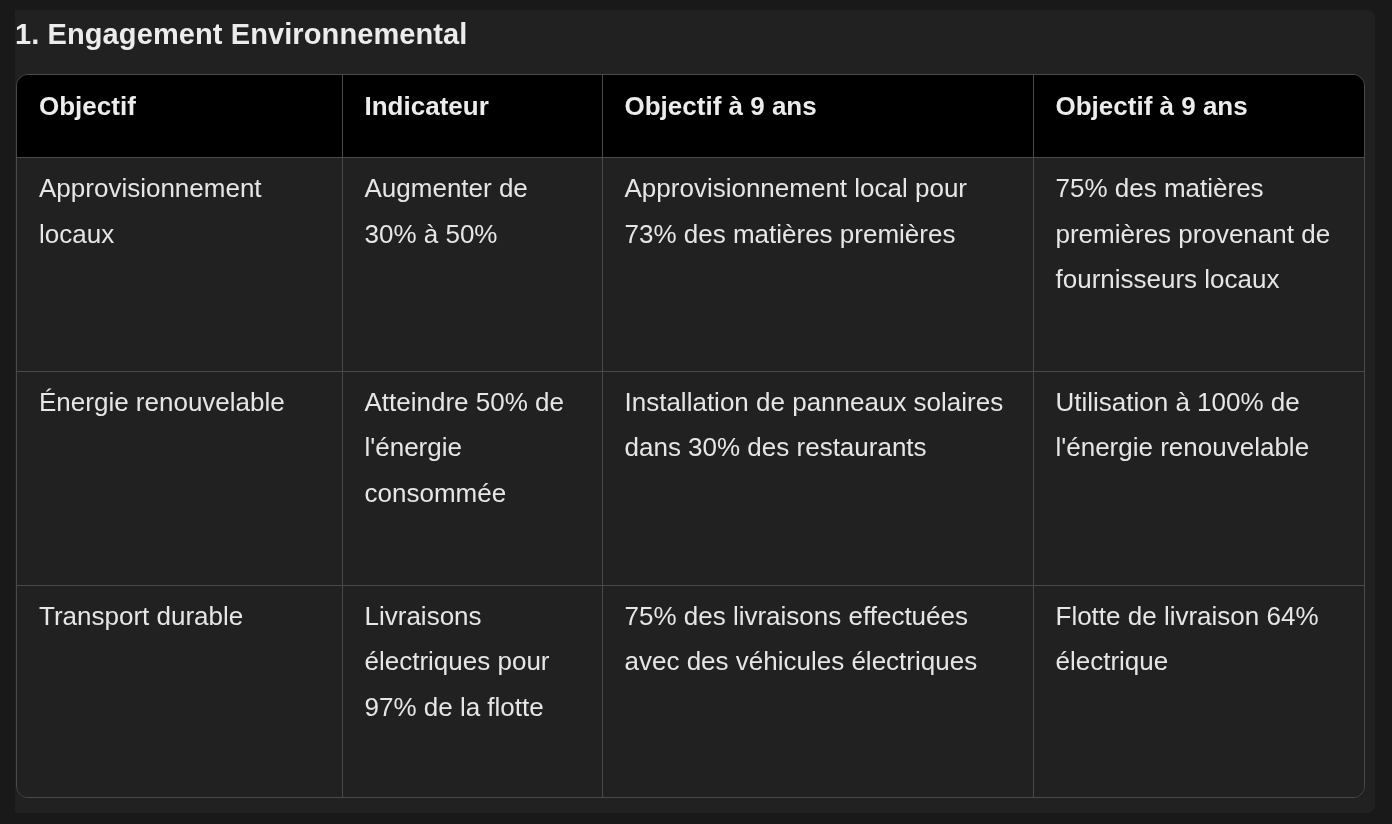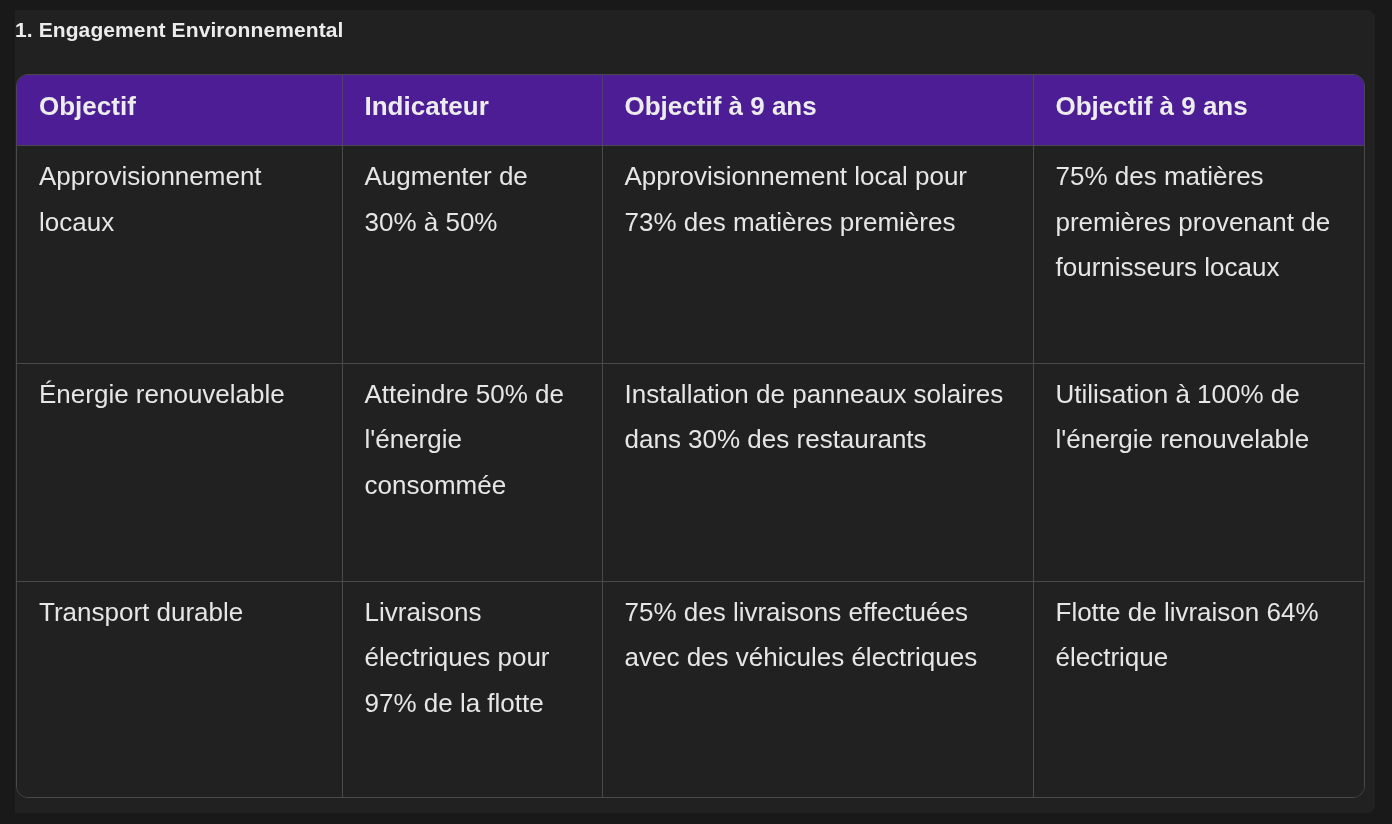--- a/index.html
+++ b/index.html
@@ -9,43 +9,43 @@
     font-family:"Liberation Sans", "DejaVu Sans", sans-serif;
     color:#ececec;
     position:relative;
   }
   .panel {
     position:absolute; left:15px; top:10px; width:1360px; height:803px;
     background:#212121; border-radius:0 8px 8px 0;
   }
   .title {
     position:absolute; left:15px; top:18px;
-    font-size:21px; font-weight:bold; color:#ececec; letter-spacing:0.1px;
+    font-size:29px; font-weight:bold; color:#ececec; letter-spacing:0.1px;
     margin:0;
   }
   .table-wrap {
     position:absolute; left:16px; top:74px; width:1347px; height:722px;
     border:1.5px solid #4a4a4a; border-radius:12px; overflow:hidden;
   }
   table {
     border-collapse:collapse; width:100%; height:100%;
     table-layout:fixed;
   }
   th, td {
     text-align:left; vertical-align:top;
     border-right:1.5px solid #4a4a4a;
     border-bottom:1.5px solid #4a4a4a;
     padding:0 22px;
     font-size:26px; line-height:45.5px;
   }
   th:last-child, td:last-child { border-right:none; }
   tr:last-child td { border-bottom:none; }
   thead th {
-    background:#4c1d95; font-weight:bold; color:#ececec;
-    height:62px; padding-top:8px; padding-bottom:0; line-height:47px;
+    background:#000000; font-weight:bold; color:#ececec;
+    height:62px; padding-top:8px; padding-bottom:12px; line-height:47px;
     vertical-align:top;
   }
   td { background:#212121; color:#e6e6e6; padding-top:8px; }
   col.c1 { width:325px; } col.c2 { width:260px; } col.c3 { width:431px; } col.c4 { width:331px; }
   tr.r1 td { height:191px; } tr.r2 td { height:146px; } tr.r3 td { height:146px; } tr.r4 td { height:145px; }
 </style>
 </head>
 <body>
 
 <div class="panel"></div>

